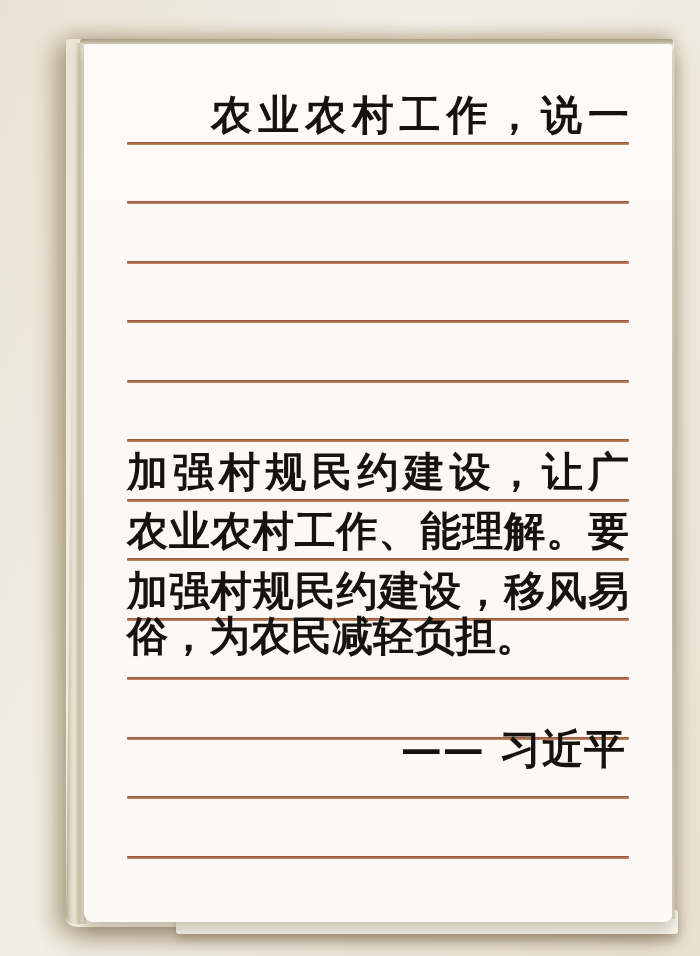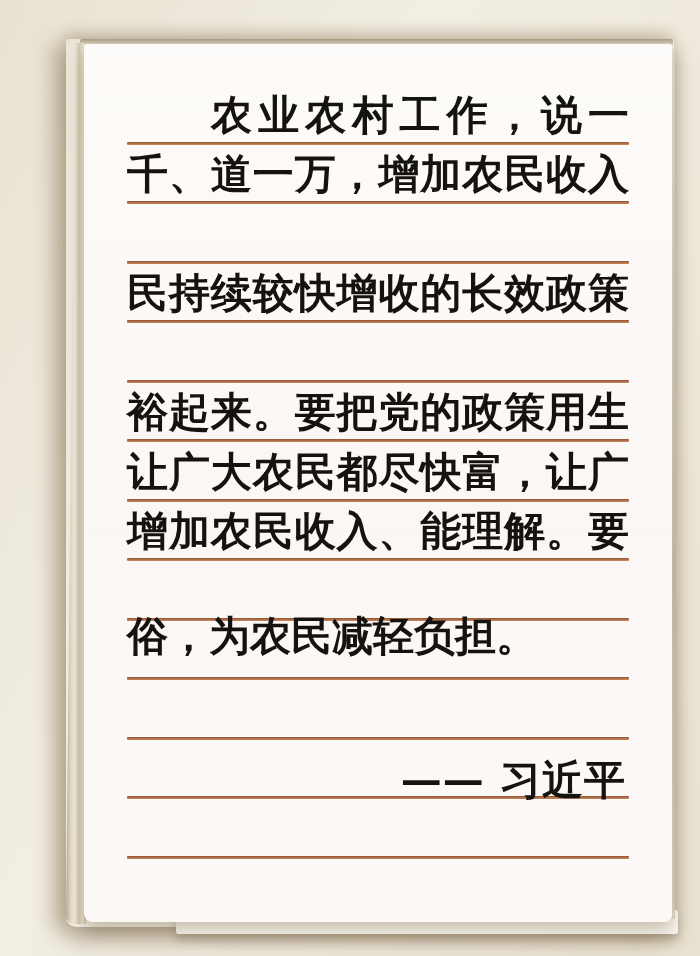--- a/index.html
+++ b/index.html
@@ -80,21 +80,21 @@
   .r2{top:102px}
   .r3{top:162px}
   .r4{top:221px}
   .r5{top:281px}
   .r6{top:340px}
   .r7{top:400px}
   .r8{top:459px}
   .r9{top:519px}
   .r10{top:564px;text-align:left;text-align-last:left;}
   .signature{
-    top:708px;padding-right:3px;
+    top:677px;padding-right:3px;
     text-align:right;text-align-last:right;
     letter-spacing:1px;
   }
 </style>
 </head>
 <body>
 
 <div class="scene">
   <div class="notepad">
     <div class="edge-top"></div>
@@ -114,22 +114,20 @@
         <div class="ruled-line"></div>
         <div class="ruled-line"></div>
         <div class="ruled-line"></div>
         <div class="ruled-line"></div>
         <div class="ruled-line"></div>
         <div class="ruled-line"></div>
         <div class="ruled-line"></div>
       </div>
 
       <div class="text-row r1">农业农村工作，说一</div>
-      <div class="text-row r2">千、道一万，增加农民收入</div>
-      <div class="text-row r4">民持续较快增收的长效政策</div>
-      <div class="text-row r6">裕起来。要把党的政策用生</div>
-      <div class="text-row r7">让广大农民都尽快富，让广</div>
-      <div class="text-row r8">增加农民收入、能理解。要</div>
+      <div class="text-row r7">加强村规民约建设，让广</div>
+      <div class="text-row r8">农业农村工作、能理解。要</div>
+      <div class="text-row r9">加强村规民约建设，移风易</div>
       <div class="text-row r10">俗，为农民减轻负担。</div>
       <div class="text-row signature">—— 习近平</div>
     </div>
   </div>
 </div>
 
 </body></html>

